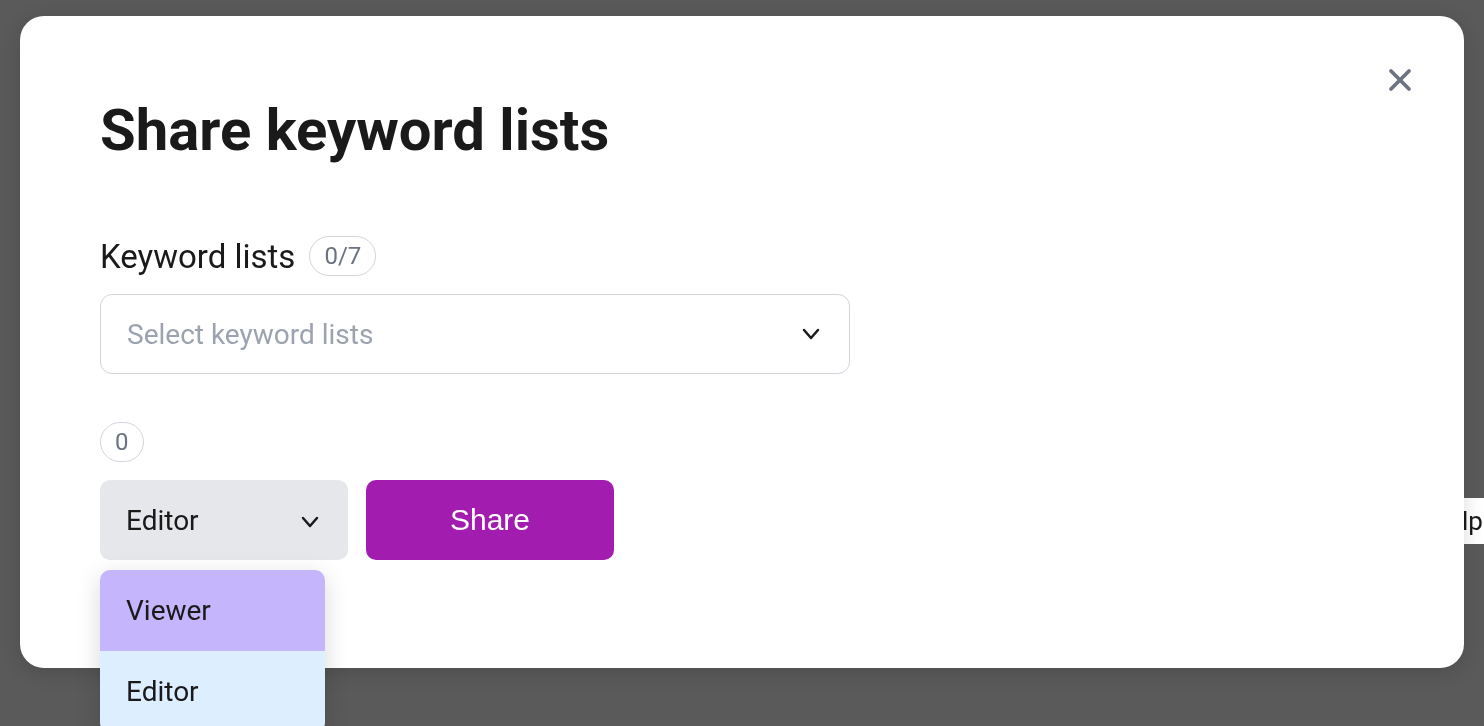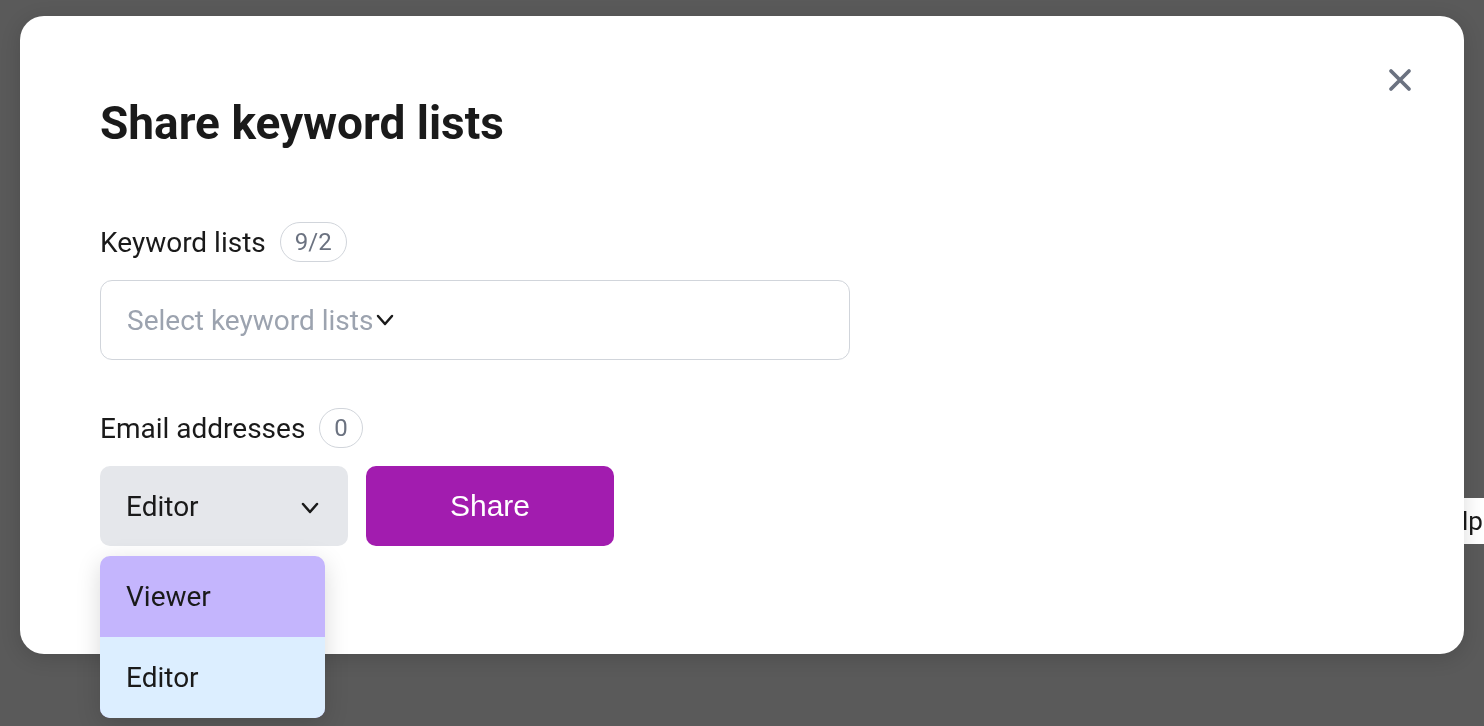--- a/index.html
+++ b/index.html
@@ -37,36 +37,36 @@
       justify-content: center;
       color: #6b7280;
     }
     .close-btn svg {
       width: 36px;
       height: 36px;
       stroke: currentColor;
       stroke-width: 2.5;
     }
     .modal-title {
-      font-size: 46px;
+      font-size: 58px;
       font-weight: 700;
       color: #1a1a1a;
       margin-bottom: 72px;
     }
     .field-group {
       margin-bottom: 48px;
     }
     .field-label-row {
       display: flex;
       align-items: center;
       gap: 14px;
       margin-bottom: 18px;
     }
     .field-label {
-      font-size: 28px;
+      font-size: 33px;
       color: #1a1a1a;
       font-weight: 400;
     }
     .badge {
       display: inline-flex;
       align-items: center;
       justify-content: center;
       border: 1.5px solid #d1d5db;
       border-radius: 999px;
       padding: 2px 14px;
@@ -76,21 +76,21 @@
       min-width: 40px;
       height: 40px;
     }
     .select-field {
       width: 750px;
       height: 80px;
       border: 1.5px solid #d1d5db;
       border-radius: 12px;
       display: flex;
       align-items: center;
-      justify-content: flex-start;
+      justify-content: space-between;
       padding: 0 26px;
       cursor: pointer;
       background: #ffffff;
     }
     .select-placeholder {
       font-size: 28px;
       color: #9ca3af;
     }
     .chevron-icon {
       width: 24px;
@@ -194,35 +194,34 @@
     <svg viewBox="0 0 24 24" fill="none">
       <path d="M6 6L18 18M18 6L6 18" stroke-linecap="round"></path>
     </svg>
   </div>
 
   <h1 class="modal-title">Share keyword lists</h1>
 
   <div class="field-group">
     <div class="field-label-row">
       <span class="field-label">Keyword lists</span>
-      <span class="badge">9/2</span>
+      <span class="badge">0/7</span>
     </div>
     <div class="select-field">
       <span class="select-placeholder">Select keyword lists</span>
       <span class="chevron-icon">
         <svg viewBox="0 0 24 24">
             <path d="M5 8l7 8 7-8" stroke-linecap="round" stroke-linejoin="round"></path>
           </svg>
       </span>
     </div>
   </div>
 
   <div class="field-group">
     <div class="field-label-row">
-      <span class="field-label">Email addresses</span>
       <span class="badge">0</span>
     </div>
     <div class="email-row">
 
       <div class="role-dropdown-wrapper">
         <div class="role-select">
           <span>Editor</span>
           <span class="chevron-icon">
             <svg viewBox="0 0 24 24">
                 <path d="M5 8l7 8 7-8" stroke-linecap="round" stroke-linejoin="round"></path>

